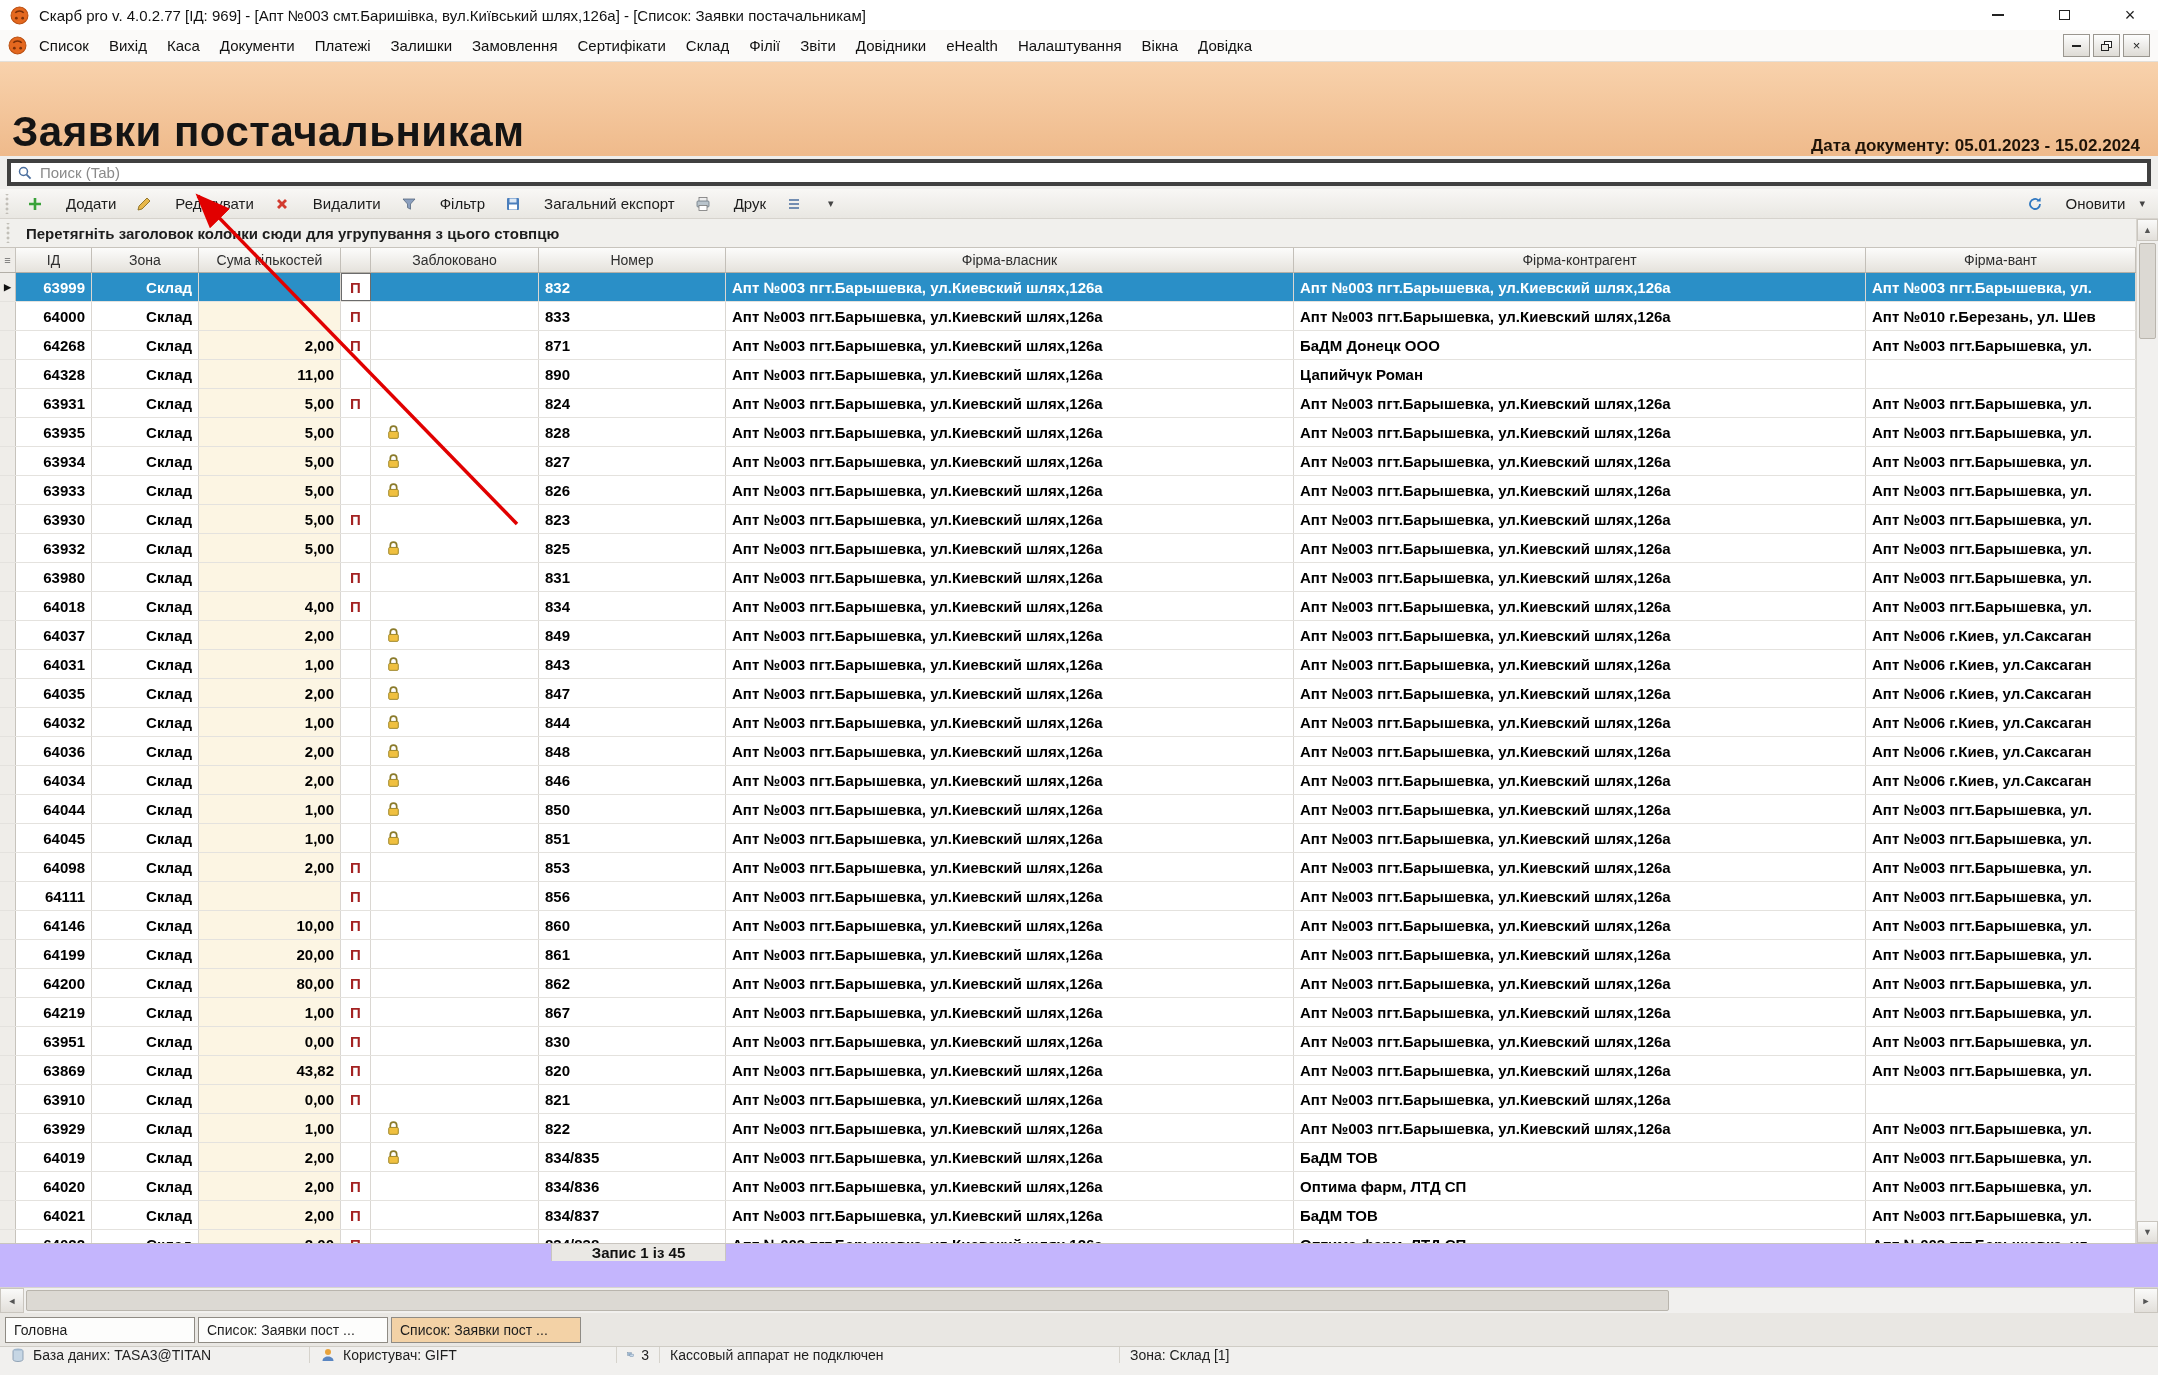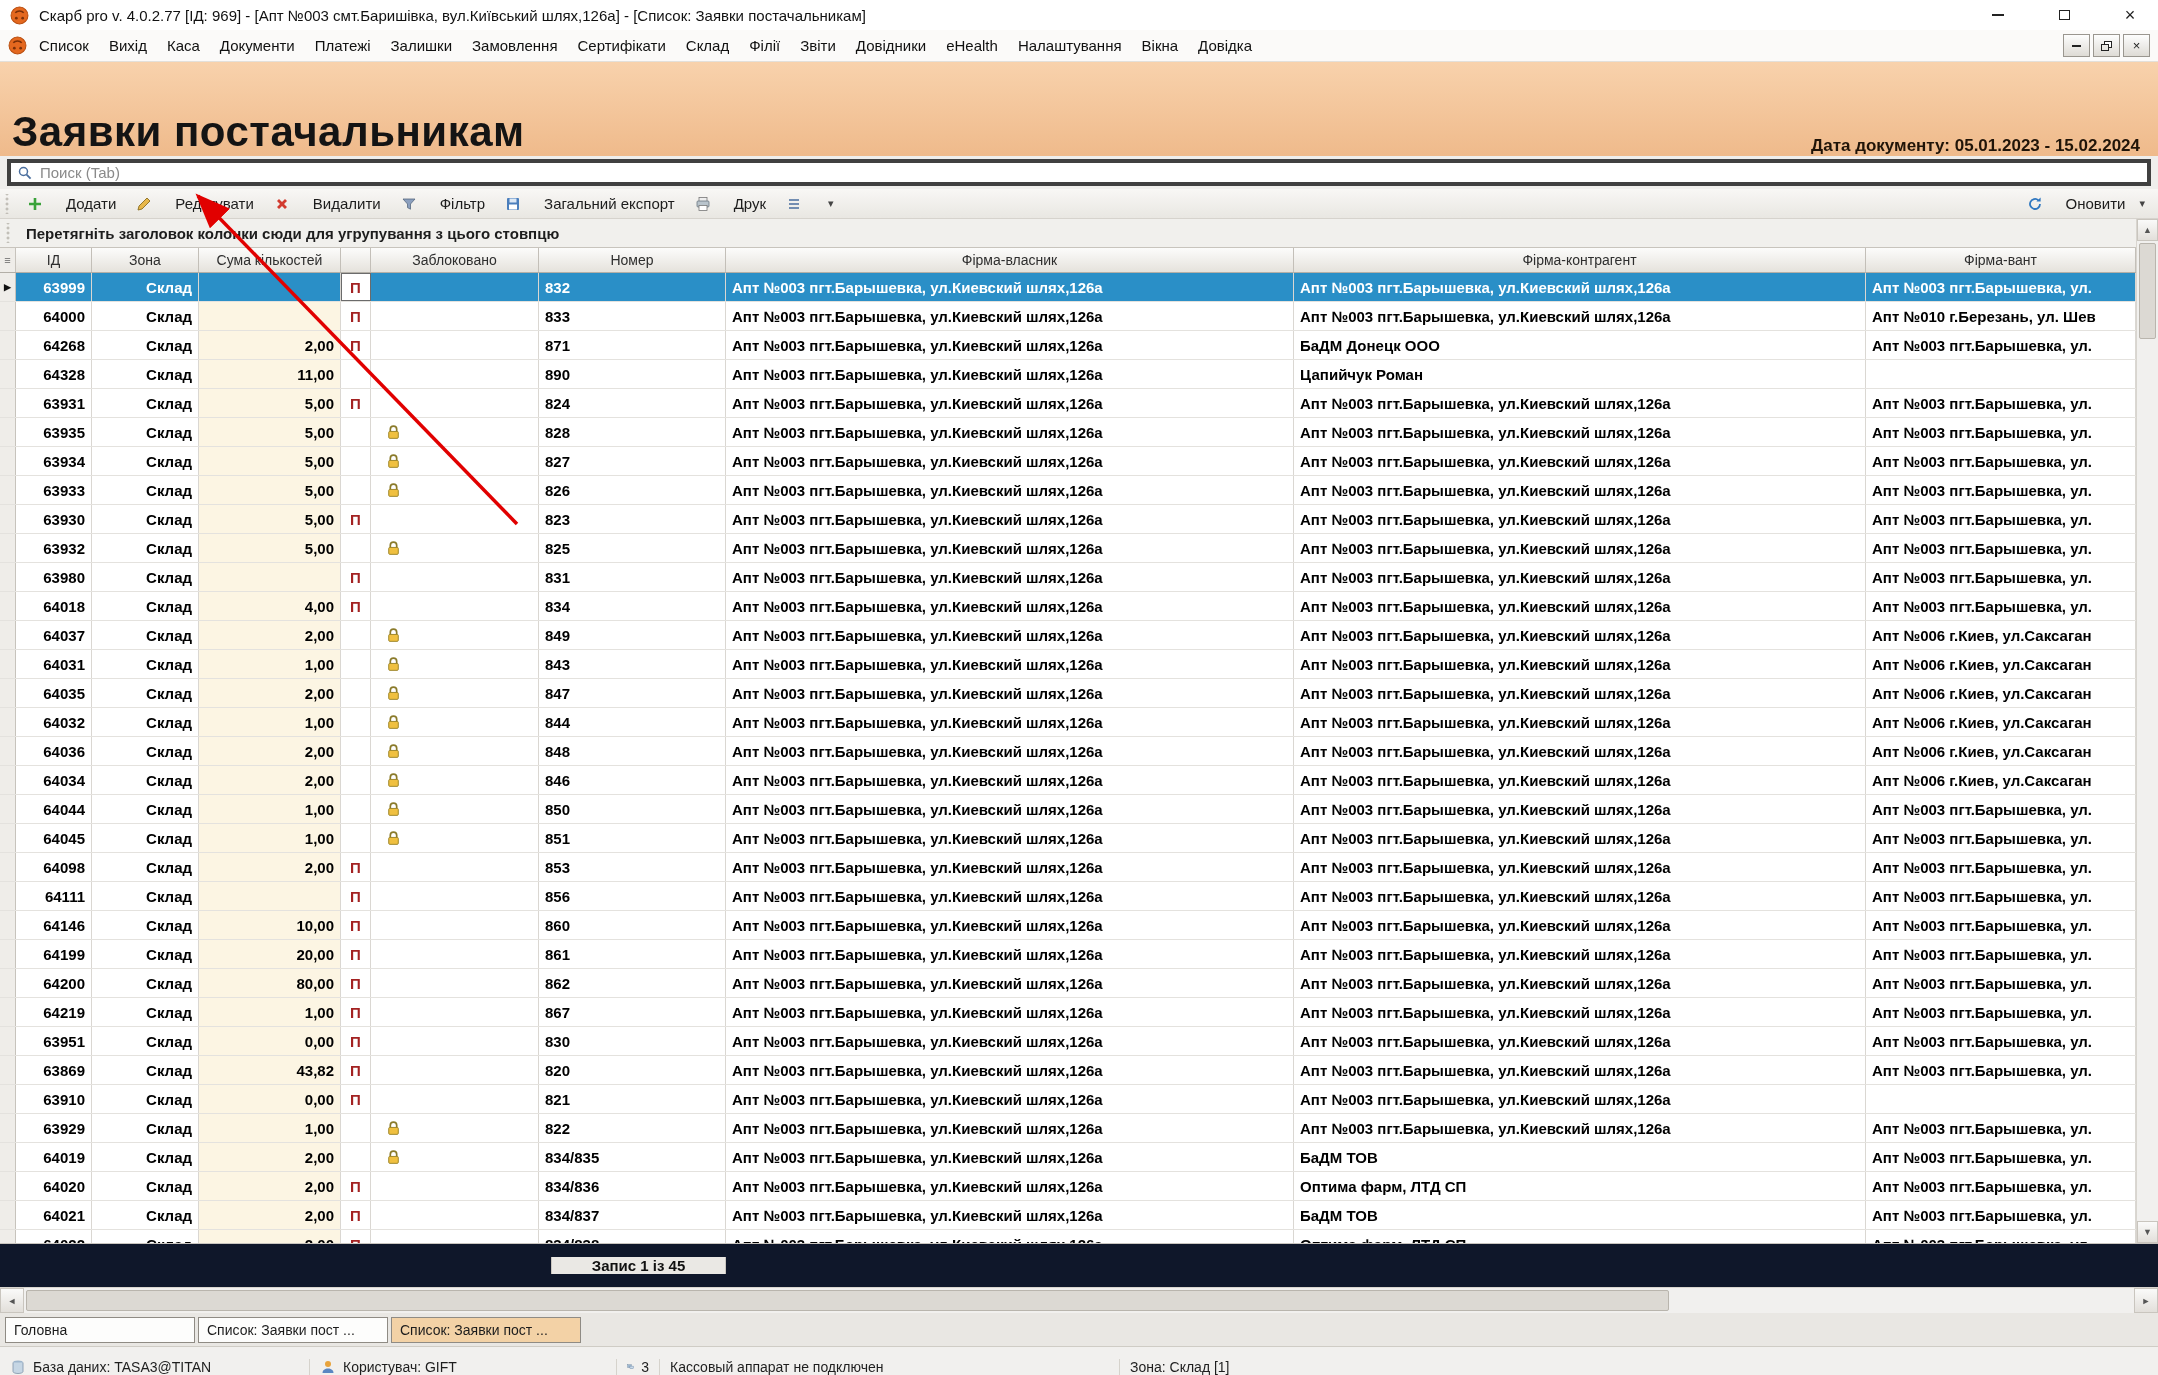--- a/index.html
+++ b/index.html
@@ -78,30 +78,30 @@
   .vs-btn, .hs-btn { background:linear-gradient(#fafaf9,#e2dfda); border:1px solid #c9c5be; color:#555; display:flex; align-items:center; justify-content:center; font-size:9px; }
   .vs-btn { height:22px; }
   .vs-thumb { height:96px; margin:2px 2px 0 2px; background:#dcd9d3; border:1px solid #b9b5ad; border-radius:2px; }
   .vs-track { flex:1; }
   .hscroll { height:26px; background:#f1f0ee; border-top:1px solid #d8d5cf; display:flex; align-items:stretch; }
   .hs-btn { width:24px; }
   .hs-track { flex:1; display:flex; padding:2px; }
   .hs-thumb { width:78%; background:#dcd9d3; border:1px solid #b9b5ad; border-radius:2px; }
 
   
-  .record-row { height:44px; background:#0f172a; border-top:1px solid #c9c5bf; display:flex; align-items:center; }
+  .record-row { height:44px; background:#c4b5fd; border-top:1px solid #c9c5bf; display:flex; align-items:flex-start; }
   .record-box { margin-left:551px; width:175px; background:#eae8e4; border-left:1px solid #c9c5bf; border-right:1px solid #c9c5bf; display:flex; align-items:center; justify-content:center; font-size:15px; font-weight:bold; color:#111; }
 
   
   .tabsrow { height:33px; background:#e9e7e3; display:flex; align-items:flex-end; gap:3px; padding:3px 5px; }
   .tab { width:190px; height:26px; border:1px solid #8f8b84; background:#fdfdfc; display:flex; align-items:center; padding:0 8px; font-size:14px; white-space:nowrap; overflow:hidden; color:#1c1c1c; }
   .tab.active { background:#f3d2a6; }
 
   
-  .bottombar { height:29px; background:#f1f0ee; border-top:1px solid #cfccc5; display:flex; align-items:flex-end; font-size:14px; color:#1e1e1e; }
+  .bottombar { height:29px; background:#f1f0ee; border-top:1px solid #cfccc5; display:flex; align-items:flex-start; font-size:14px; color:#1e1e1e; }
   .sb-seg { display:flex; align-items:center; gap:7px; padding:0 10px; border-right:1px solid #d6d3cc; white-space:nowrap; overflow:hidden; }
   .sb-db { width:310px; } .sb-user { width:307px; } .sb-count { width:43px; justify-content:flex-start; }
   .sb-cash { width:460px; } .sb-zone { flex:1; border-right:none; }
 
   
   .annotation { position:absolute; inset:0; pointer-events:none; z-index:60; }
 </style>
 </head>
 <body>
 

